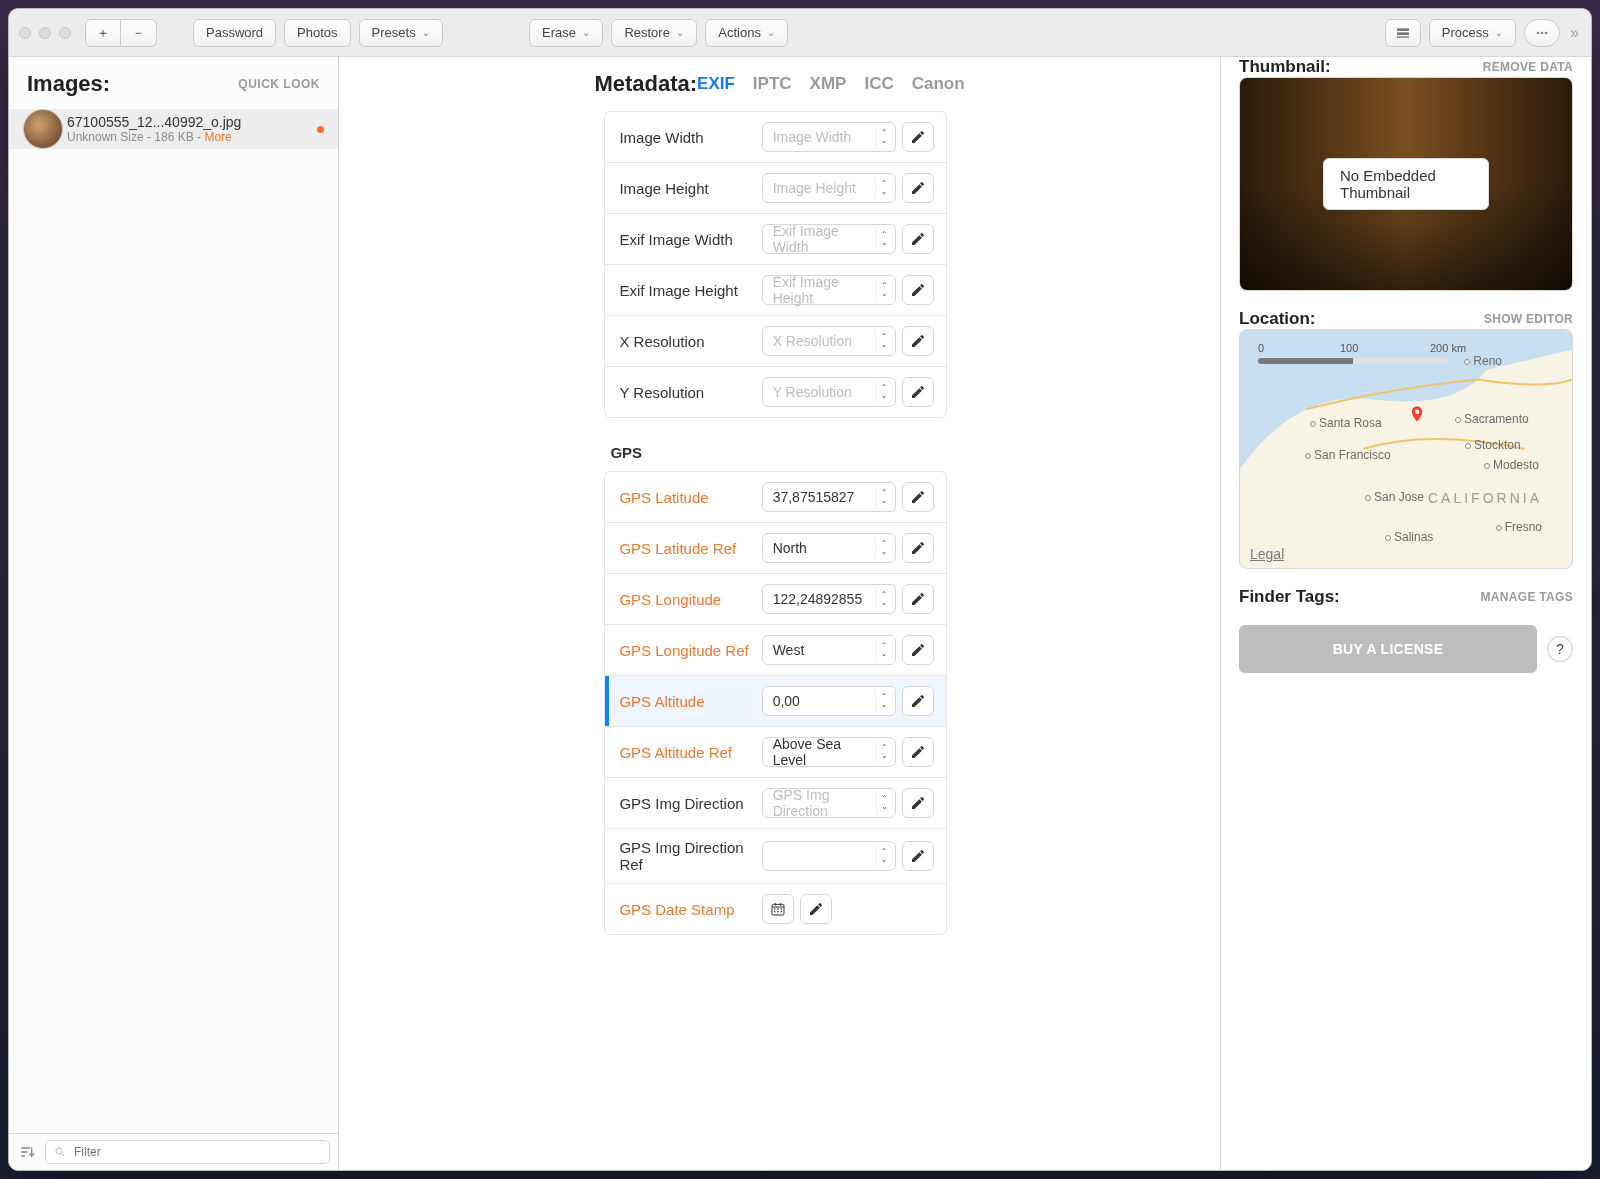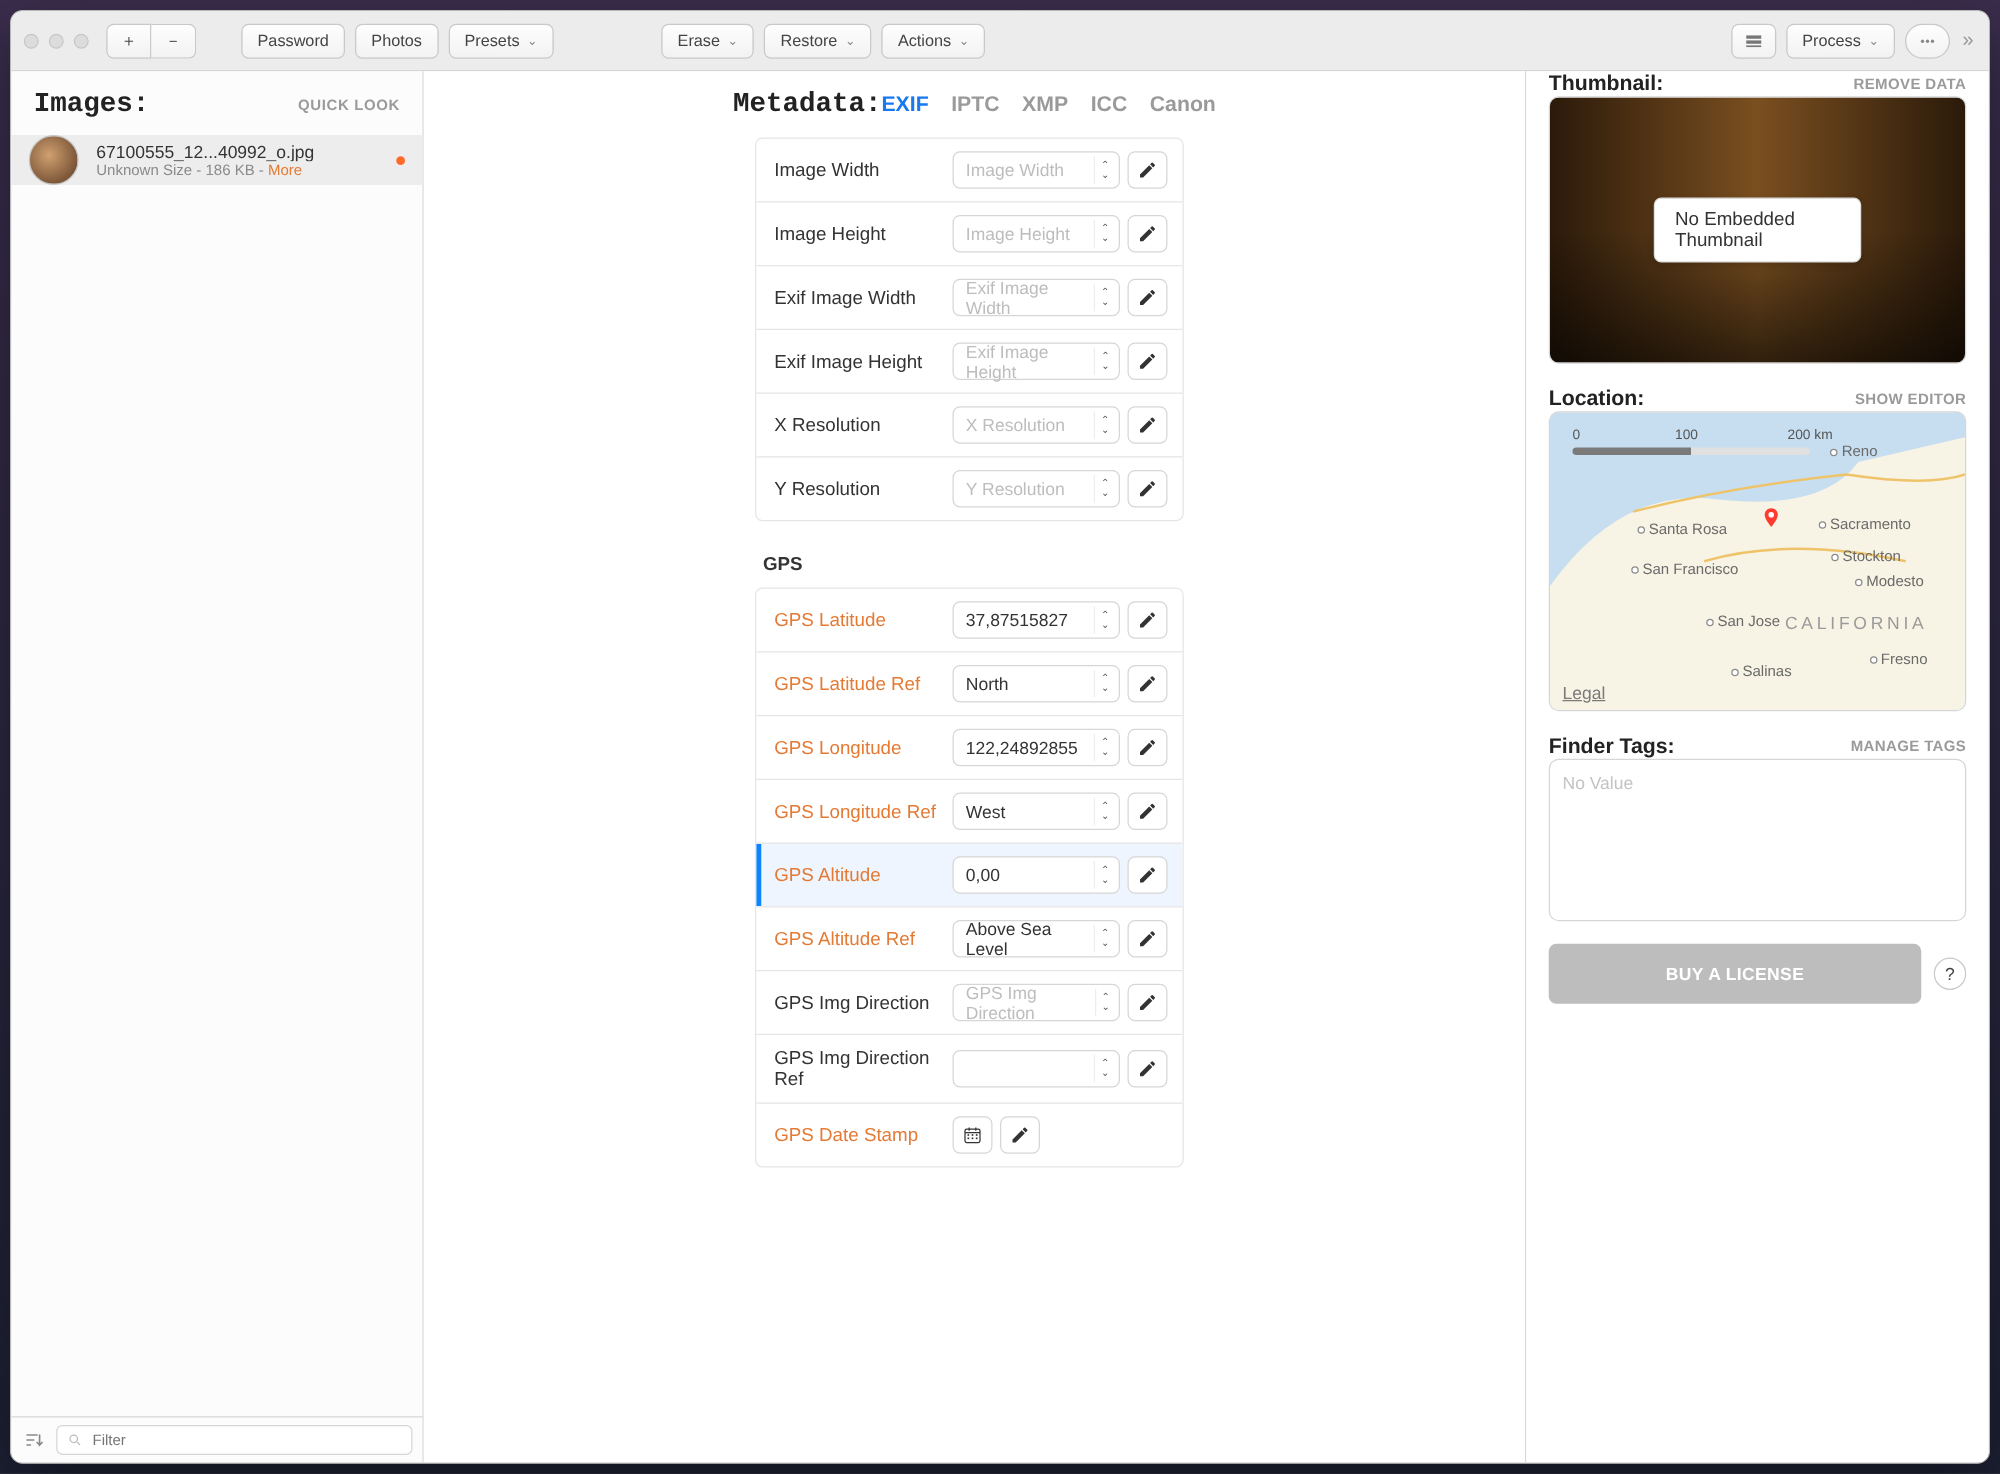--- a/index.html
+++ b/index.html
@@ -75,34 +75,34 @@
   }
   .col-left { width: 330px; border-right: 1px solid var(--border); background: #fcfcfc; }
   .col-mid  { flex: 1; border-right: 1px solid var(--border); align-items: center; }
   .col-right{ width: 370px; }
 
   .panel-header {
     display: flex; align-items: center; justify-content: space-between;
     padding: 14px 18px 12px 18px;
   }
   .panel-header h2 {
-    margin: 0; font-size: 22px; font-weight: 700; color: #222; font-family: Liberation Mono, monospace;
+    margin: 0; font-size: 22px; font-weight: 700; color: #222;
   }
   .panel-header .action {
     font-size: 12px; font-weight: 700; letter-spacing: 0.5px;
     color: #9a9a9a;
   }
   .tabs { display: flex; gap: 18px; font-size: 17px; font-weight: 600; }
   .tabs span { color: #9a9a9a; cursor: pointer; }
   .tabs span.active { color: var(--blue); }
 
   
   .image-list { flex: 1; overflow: auto; }
   .image-row {
-    display: flex; align-items: center; gap: 14px;
+    display: flex; align-items: center; gap: 4px;
     padding: 0 14px;
     background: #ededed;
   }
   .thumb-circle {
     width: 40px; height: 40px; border-radius: 50%;
     background: radial-gradient(circle at 40% 40%, #d0a070, #5a3822);
     flex-shrink: 0;
     border: 1px solid #c5c5c5;
   }
   .image-row .meta { flex: 1; min-width: 0; }
@@ -665,23 +665,20 @@
 
             <span class="map-legal">Legal</span>
           </div>
         </div>
 
         <div>
           <div class="block-title-row">
             <h3>Finder Tags:</h3>
             <span class="action-link">MANAGE TAGS</span>
           </div>
-          <div class="tags-box">
-            <span>No Value</span>
-          </div>
         </div>
 
         <div class="buy-row">
           <div class="buy-btn">BUY A LICENSE</div>
           <div class="help-btn">?</div>
         </div>
 
       </div>
     </div>
 

